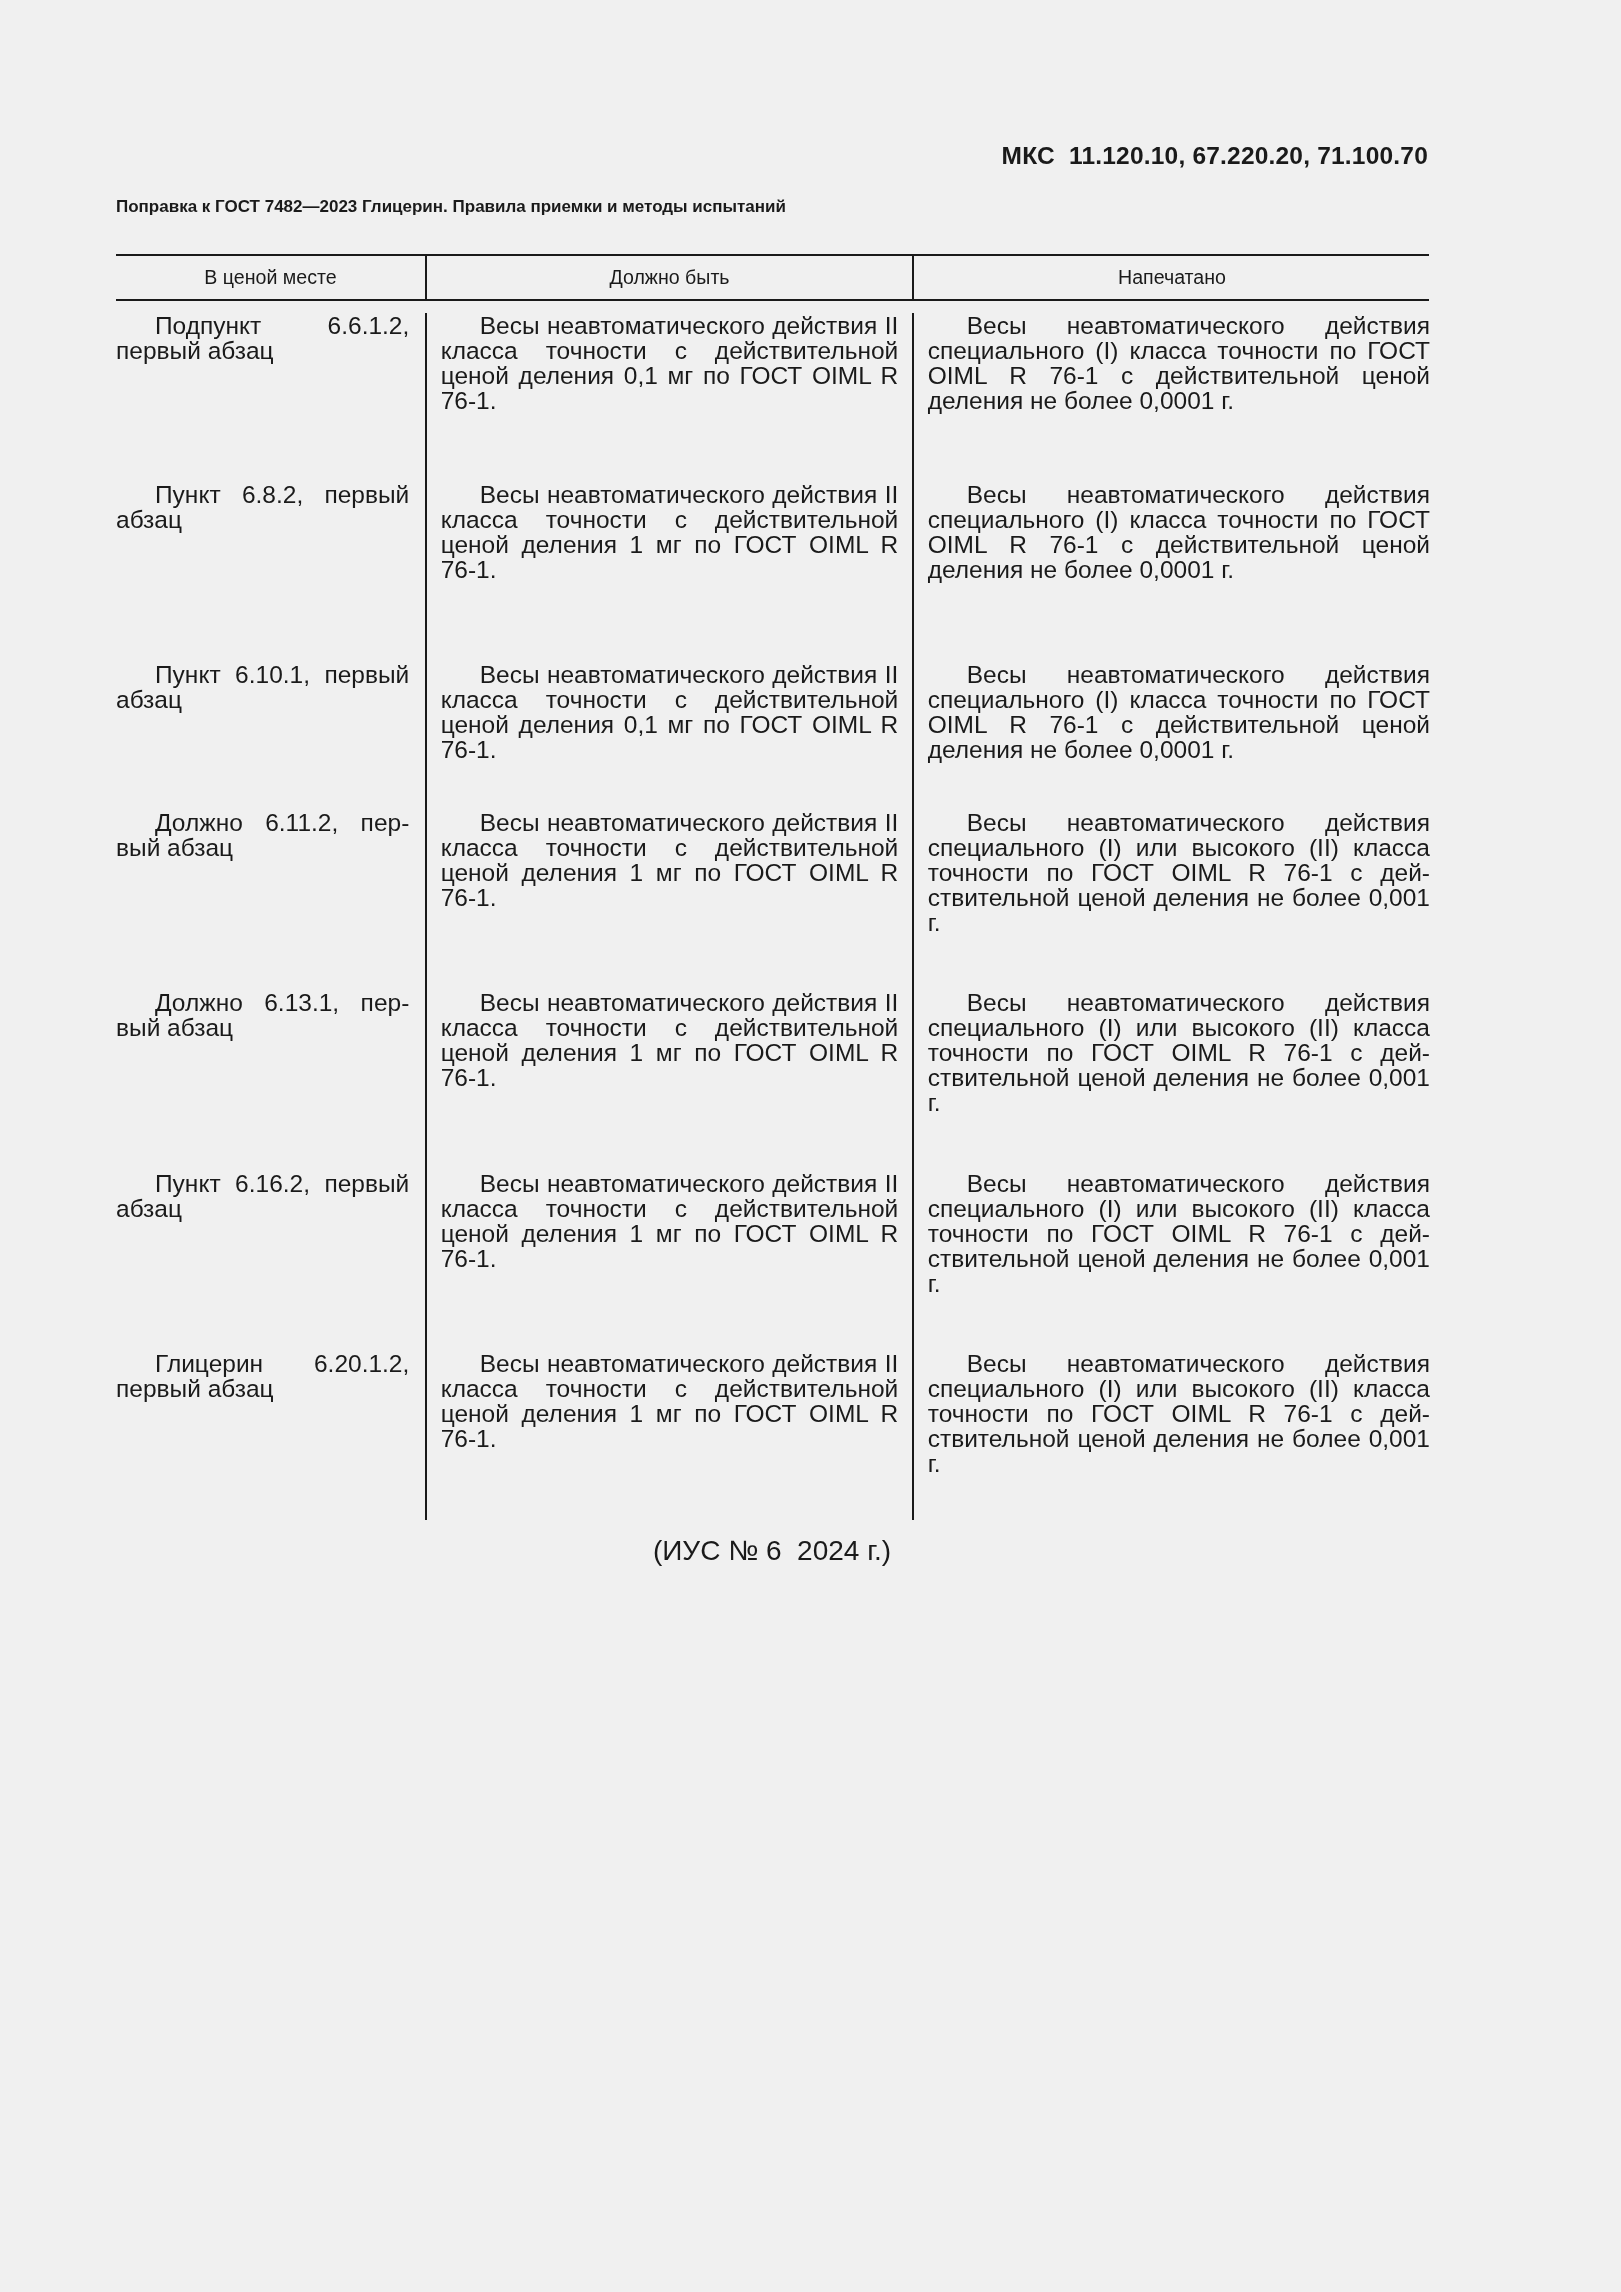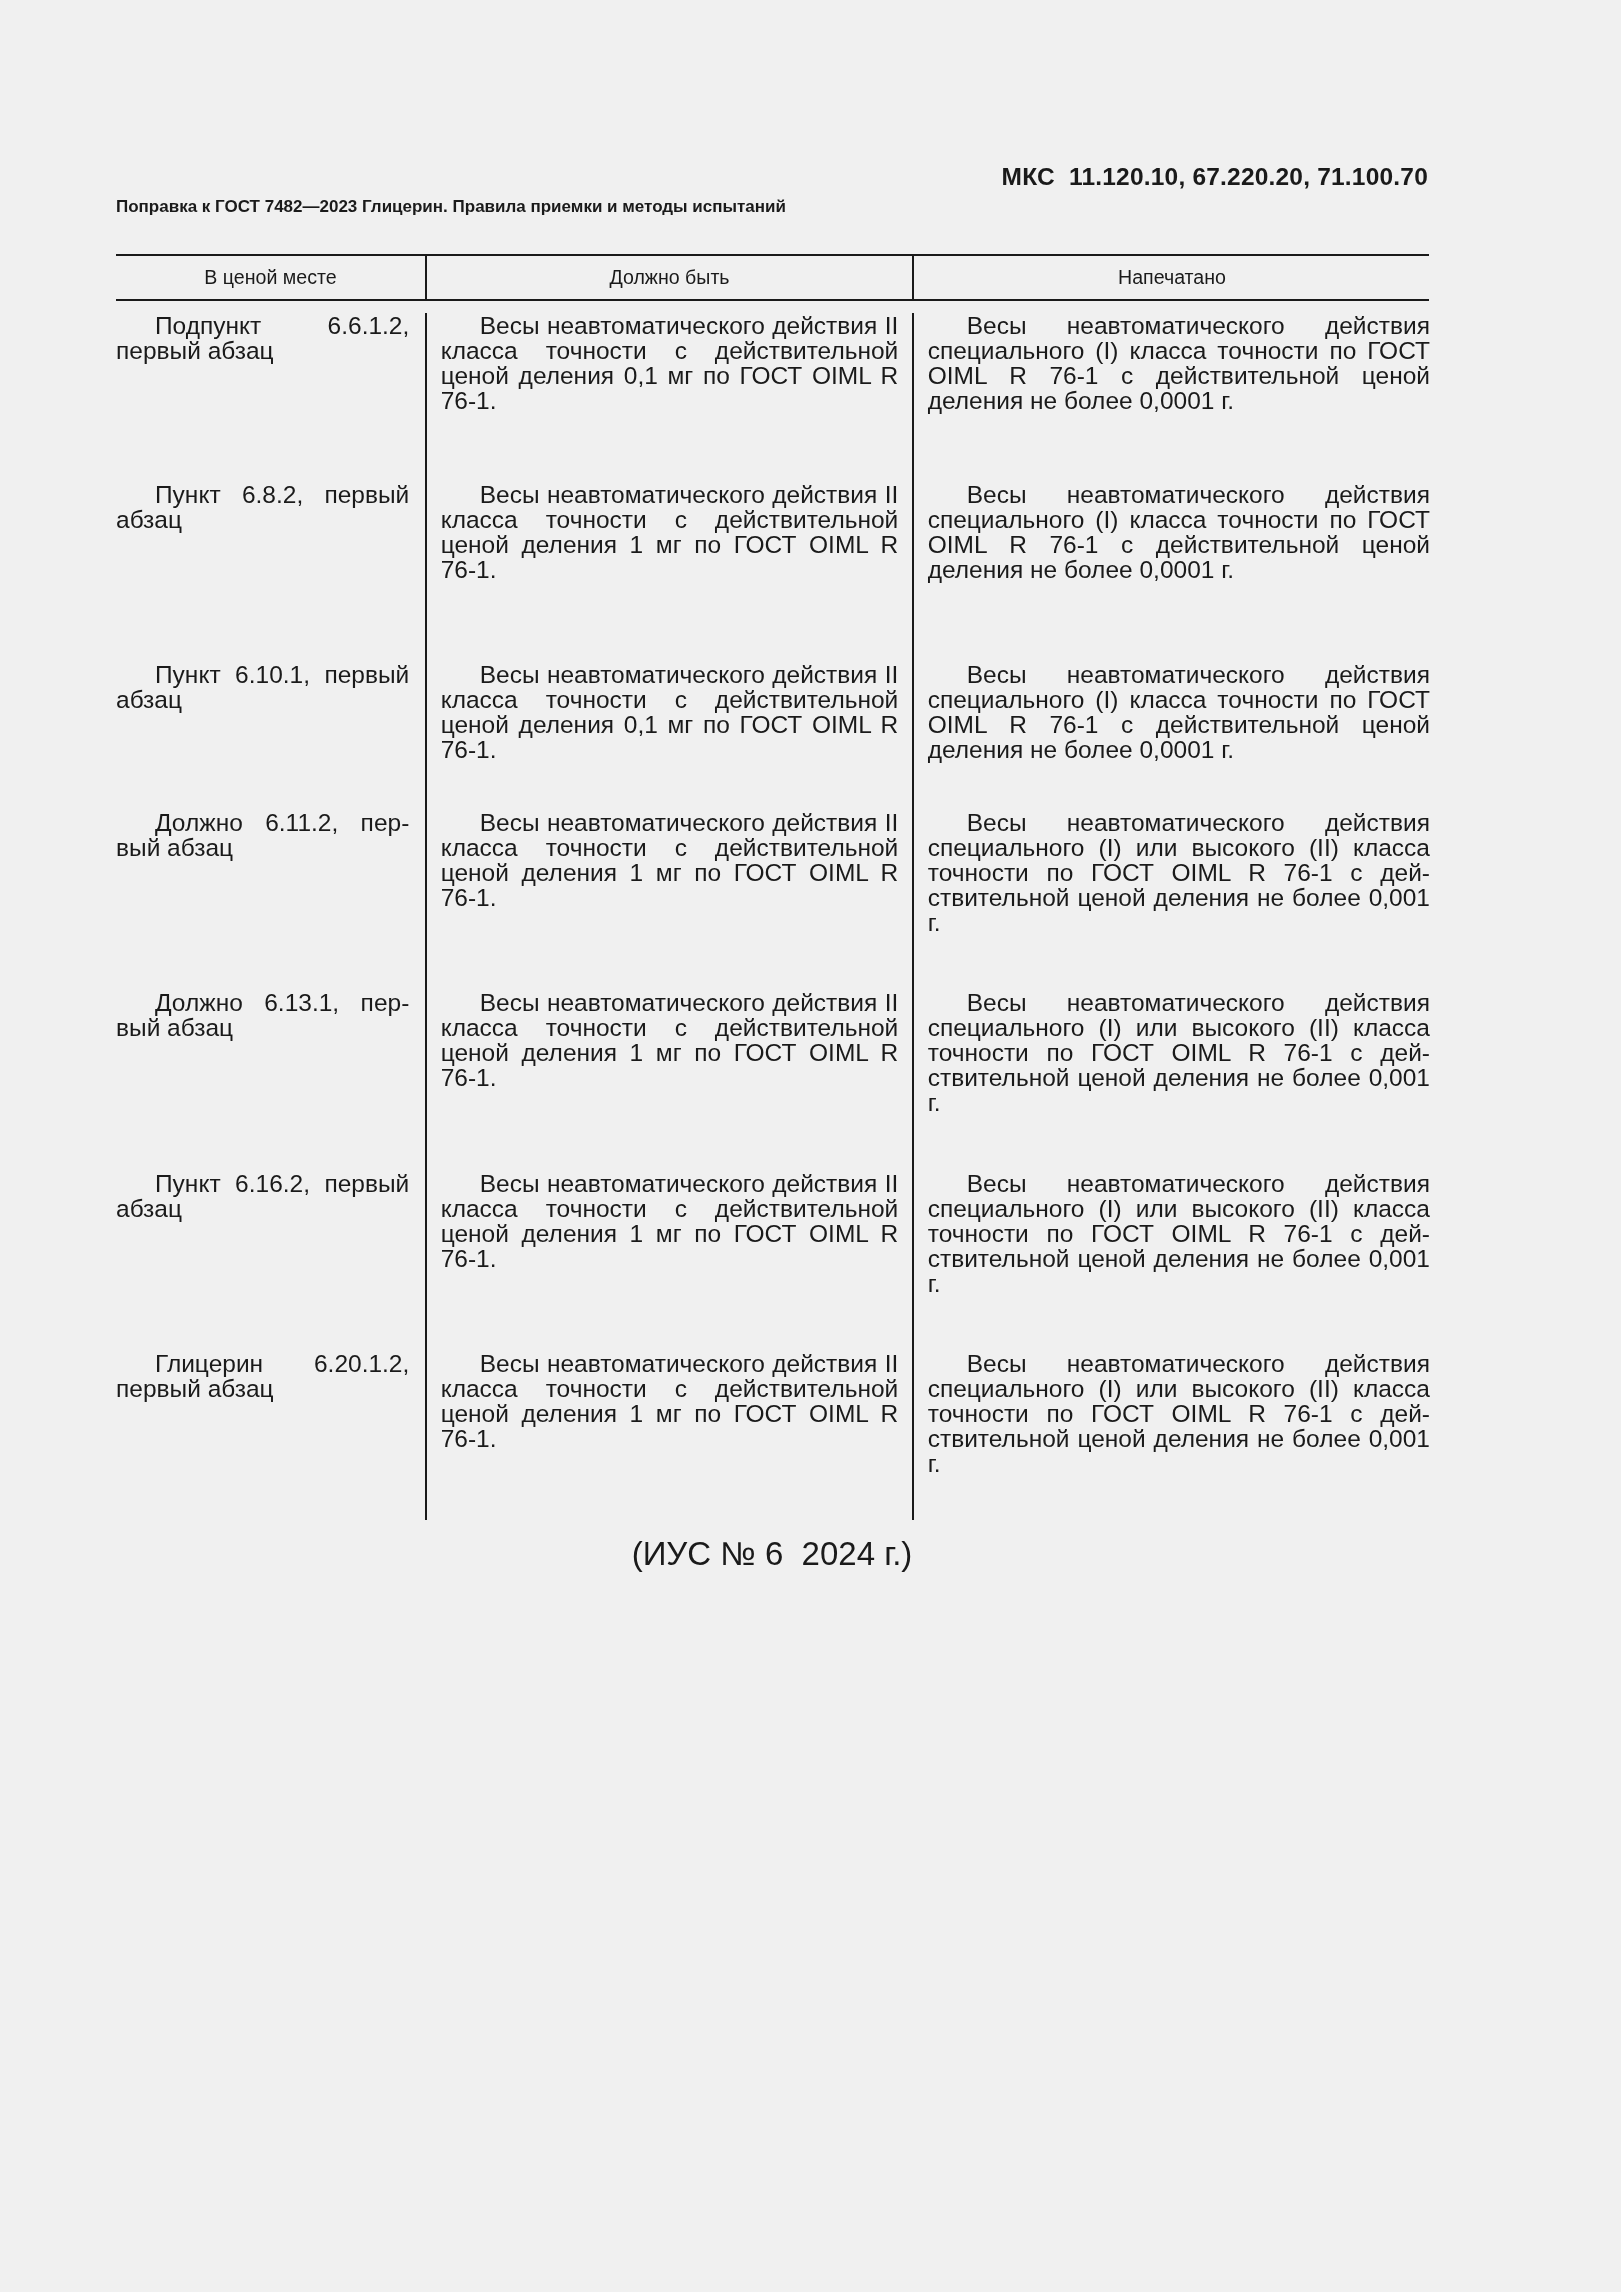--- a/index.html
+++ b/index.html
@@ -9,21 +9,21 @@
     }
     body {
       width: 1621px;
       height: 2293px;
       position: relative;
       font-family: "Liberation Sans", "DejaVu Sans", sans-serif;
       color: #1a1a1a;
     }
     .mks {
       position: absolute;
-      top: 163px;
+      top: 142px;
       right: 193px;
       font-size: 24.5px;
       font-weight: bold;
       letter-spacing: 0.2px;
       white-space: pre;
     }
     .title {
       position: absolute;
       top: 197px;
       left: 116px;
@@ -78,21 +78,21 @@
     .row p {
       margin: 0;
       text-indent: 39px;
     }
     .footer {
       position: absolute;
       top: 1535px;
       left: 0;
       width: 1544px;
       text-align: center;
-      font-size: 33px;
+      font-size: 28px;
       white-space: pre;
     }
   </style>
 </head>
 <body>
 
 <div class="mks">МКС  11.120.10, 67.220.20, 71.100.70</div>
 <div class="title">Поправка к ГОСТ 7482—2023 Глицерин. Правила приемки и методы испытаний</div>
 
 <div class="table">

